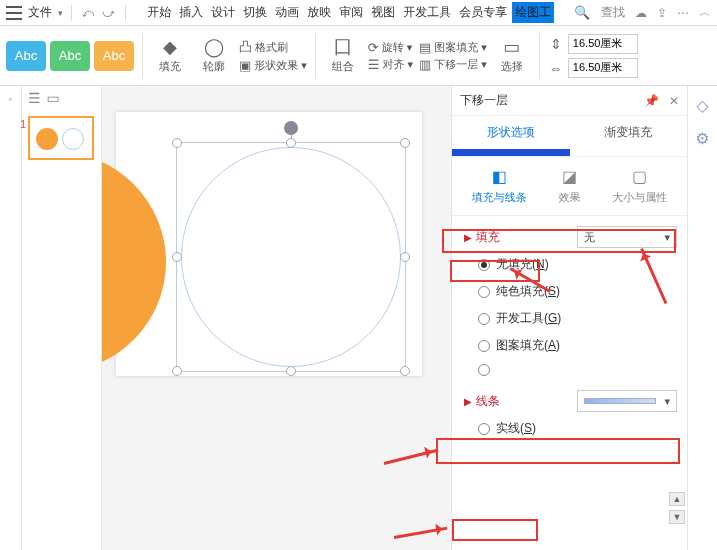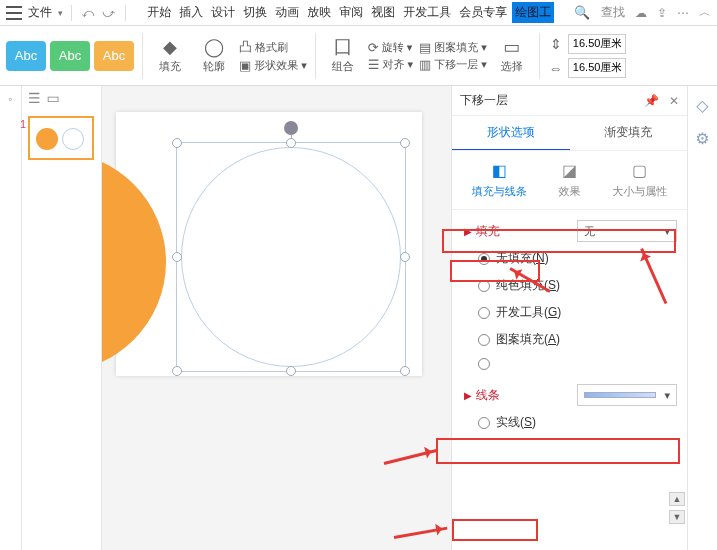--- a/index.html
+++ b/index.html
@@ -29,21 +29,21 @@
   .sb3 { background: #f6b24b; }
   .rib-sep { width: 1px; height: 46px; background: #e2e2e2; margin: 0 2px; }
   .rib-item { display: flex; flex-direction: column; align-items: center; gap: 2px; font-size: 11px; color: #555; min-width: 38px; }
   .rib-item .ico { font-size: 18px; color: #666; height: 20px; display: flex; align-items: center; }
   .rib-stack { display: flex; flex-direction: column; gap: 2px; font-size: 11px; color: #555; }
   .rib-stack .row { display: flex; align-items: center; gap: 3px; }
   .rib-stack .ico { font-size: 13px; color: #666; }
   .size-inputs { display: flex; flex-direction: column; gap: 4px; }
   .size-inputs .row { display: flex; align-items: center; gap: 4px; }
   .size-inputs .sz-ico { font-size: 14px; color: #666; width: 16px; text-align: center; }
-  .size-inputs input { width: 58px; height: 20px; font-size: 11px; padding: 0 4px; border: 1px solid #ccc; }
+  .size-inputs input { width: 70px; height: 20px; font-size: 11px; padding: 0 4px; border: 1px solid #ccc; }
 
   
   .main { position: absolute; top: 86px; left: 0; right: 0; bottom: 0; display: flex; }
   .leftbar { width: 22px; border-right: 1px solid #e5e5e5; display: flex; flex-direction: column; align-items: center; padding-top: 6px; gap: 8px; color: #888; }
   .thumbs { width: 80px; border-right: 1px solid #e5e5e5; padding: 30px 6px 6px 6px; position: relative; }
   .thumb-top { position: absolute; top: 4px; left: 6px; display: flex; gap: 6px; color: #888; font-size: 14px; }
   .thumbs .slide { border: 2px solid #f6a13a; width: 66px; height: 44px; background: #fff; position: relative; }
   .thumbs .num { position: absolute; left: -10px; top: 0; font-size: 11px; color: #d46; }
   .thumbs .mini-circ-fill { position: absolute; left: 6px; top: 10px; width: 22px; height: 22px; border-radius: 50%; background: #f6a13a; }
   .thumbs .mini-circ-out { position: absolute; left: 32px; top: 10px; width: 22px; height: 22px; border-radius: 50%; border: 1px solid #b7cfe8; }
@@ -58,21 +58,21 @@
   .h-sw{left:-5px;bottom:-5px}.h-s{left:calc(50% - 5px);bottom:-5px}.h-se{right:-5px;bottom:-5px}
   .sel-circ { position: absolute; left: 4px; top: 4px; right: 4px; bottom: 4px; border: 1px solid #b7cfe8; border-radius: 50%; }
   .orange-arc { position: absolute; left: -170px; top: 40px; width: 220px; height: 220px; background: #f6a13a; border-radius: 50%; }
 
   
   .panel { width: 236px; border-left: 1px solid #e5e5e5; display: flex; flex-direction: column; overflow: auto; }
   .panel-head { display: flex; align-items: center; justify-content: space-between; padding: 6px 8px; border-bottom: 1px solid #eee; }
   .panel-head .ico { color: #888; display: flex; gap: 10px; }
   .opt-tabs { display: flex; border-bottom: 1px solid #eee; }
   .opt-tab { flex: 1; text-align: center; padding: 8px 0; color: #555; }
-  .opt-tab.active { color: #0a7de3; border-bottom: 1px solid #1d4ed8; }
+  .opt-tab.active { color: #0a7de3; border-bottom: 7px solid #1d4ed8; }
   .sub-tabs { display: flex; justify-content: space-around; padding: 10px 4px; border-bottom: 1px solid #eee; }
   .sub-tab { display: flex; flex-direction: column; align-items: center; gap: 4px; font-size: 11px; color: #888; }
   .sub-tab.active { color: #0a7de3; }
   .sub-tab .sico { font-size: 16px; }
   .section { padding: 10px 10px 4px 12px; }
   .sec-row { display: flex; align-items: center; justify-content: space-between; margin-bottom: 8px; }
   .sec-title { color: #c23; font-size: 12px; display: flex; align-items: center; gap: 4px; }
   .sec-title .tri { color: #c23; font-size: 10px; }
   .dropdown { width: 100px; height: 22px; border: 1px solid #ccc; display: flex; align-items: center; justify-content: space-between; padding: 0 6px; font-size: 11px; color: #555; }
   .dropdown.grad { padding: 0 6px; }

